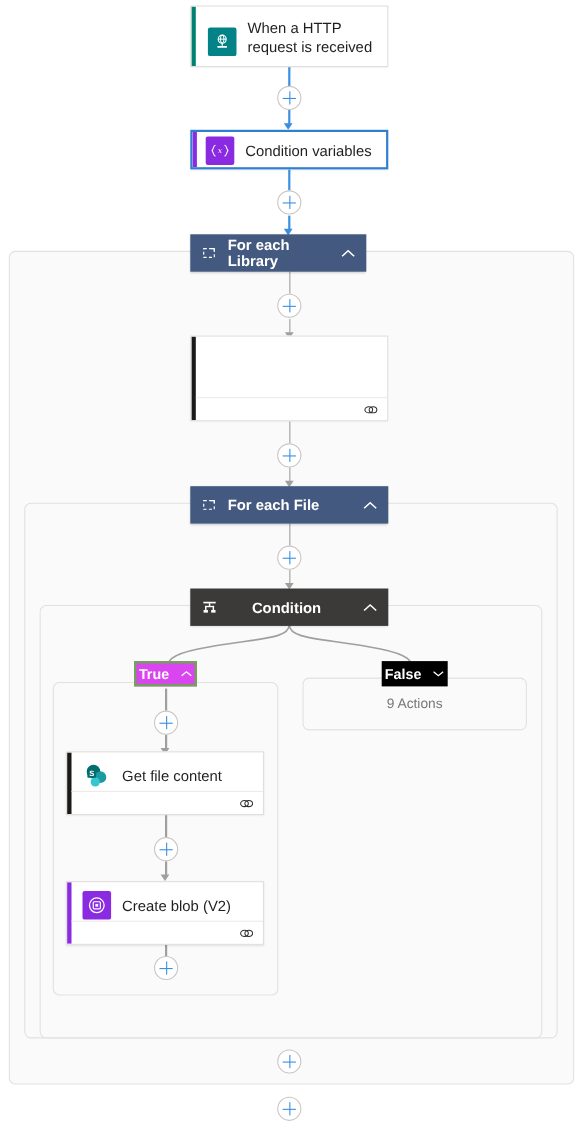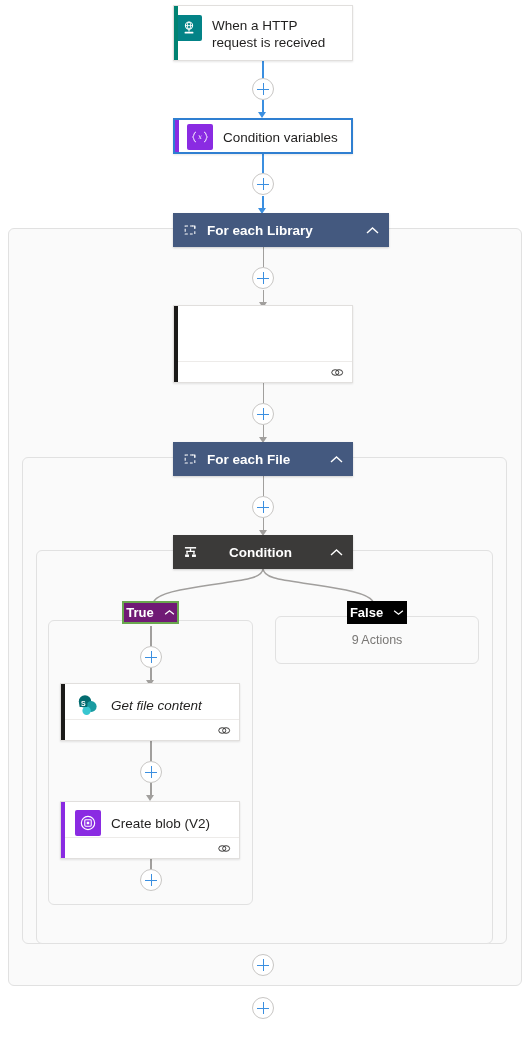--- a/index.html
+++ b/index.html
@@ -101,22 +101,22 @@
   .card.selected {
     border: 2px solid #2f7fd1;
   }
   .card-accent {
     position: absolute;
     left: 0; top: 0; bottom: 0;
     width: 4px;
   }
   .card-main {
     display: flex;
-    align-items: flex-start;
-    padding: 9px 10px 9px 2px;
+    align-items: flex-end;
+    padding: 9px 10px 9px 15px;
   }
   .card-title {
     font-size: 13.5px;
     line-height: 17px;
     color: #201f1e;
     margin-left: 10px;
     padding-top: 2px;
     max-width: 128px;
   }
   .card-foot {
@@ -167,21 +167,21 @@
     display: flex;
     align-items: center;
     justify-content: center;
     gap: 10px;
     font-weight: bold;
     font-size: 13px;
     color: #ffffff;
     box-sizing: border-box;
     cursor: pointer;
   }
-  .blabel-true  { background: #701a75; border: 2px solid #6aa84f; }
+  .blabel-true  { background: #d946ef; border: 2px solid #6aa84f; }
   .blabel-false { background: #000000; }
 
   svg { display: block; }
 </style>
 </head>
 <body>
 
 <div id="canvas">
 
   <div class="scope scope-lib"></div>
@@ -248,21 +248,21 @@
         <svg width="18" height="14" viewBox="0 0 22 14">
           <path d="M6 1 C3.5 1 4 5 2.2 7 C4 9 3.5 13 6 13" fill="none" stroke="#ffffff" stroke-width="1.2"></path>
           <path d="M16 1 C18.5 1 18 5 19.8 7 C18 9 18.5 13 16 13" fill="none" stroke="#ffffff" stroke-width="1.2"></path>
           <text x="11" y="10" font-size="8" font-style="italic" fill="#ffffff" text-anchor="middle" font-family="DejaVu Serif, serif">x</text>
         </svg>
       </div>
       <div class="card-title" style="padding-top:0; max-width:140px;">Condition variables</div>
     </div>
   </div>
 
-  <div class="hdr hdr-foreach" style="left:173px; top:213px; width:216px; height:34px;">
+  <div class="hdr hdr-foreach" style="left:173px; top:213px; width:160px; height:34px;">
     <span>
       <svg width="14" height="14" viewBox="0 0 16 16">
         <rect x="2.5" y="3.5" width="11" height="9" fill="none" stroke="#ffffff" stroke-width="1.2" stroke-dasharray="3.2 2.4"></rect>
         <path d="M10.5 3.5 L13.5 3.5 L13.5 6" fill="none" stroke="#ffffff" stroke-width="1.2"></path>
       </svg>
     </span>
     <span class="hdr-label">For each Library</span>
     <span class="hdr-chev">
       <svg width="13" height="9" viewBox="0 0 13 9">
         <path d="M1 7 L6.5 2 L12 7" fill="none" stroke="#ffffff" stroke-width="1.4"></path>
@@ -342,21 +342,21 @@
     <div class="card-main" style="padding:8px 10px 8px 14px; align-items:center;">
       <div class="app-icon icon-plain">
         <svg width="24" height="22" viewBox="0 0 24 22">
           <circle cx="9" cy="7.5" r="6.2" fill="#036c70"></circle>
           <circle cx="15.2" cy="12.5" r="5.4" fill="#1a9ba1"></circle>
           <circle cx="10.6" cy="16.8" r="4.2" fill="#37c6d0"></circle>
           <rect x="3.4" y="5" width="8" height="8" rx="0.8" fill="#036c70"></rect>
           <text x="7.4" y="11.6" font-size="7" font-weight="bold" fill="#ffffff" text-anchor="middle" font-family="Liberation Sans, sans-serif">S</text>
         </svg>
       </div>
-      <div class="card-title" style="padding-top:0; max-width:135px;font-style:italic;">Get file content</div>
+      <div class="card-title" style="padding-top:0; max-width:135px;">Get file content</div>
     </div>
     <div class="card-foot">
       <span>
         <svg width="14" height="11" viewBox="0 0 16 12">
           <ellipse cx="6" cy="6" rx="4" ry="3.2" fill="none" stroke="#323130" stroke-width="1.1"></ellipse>
           <ellipse cx="10.4" cy="6" rx="4" ry="3.2" fill="none" stroke="#323130" stroke-width="1.1"></ellipse>
         </svg>
       </span>
     </div>
   </div>

